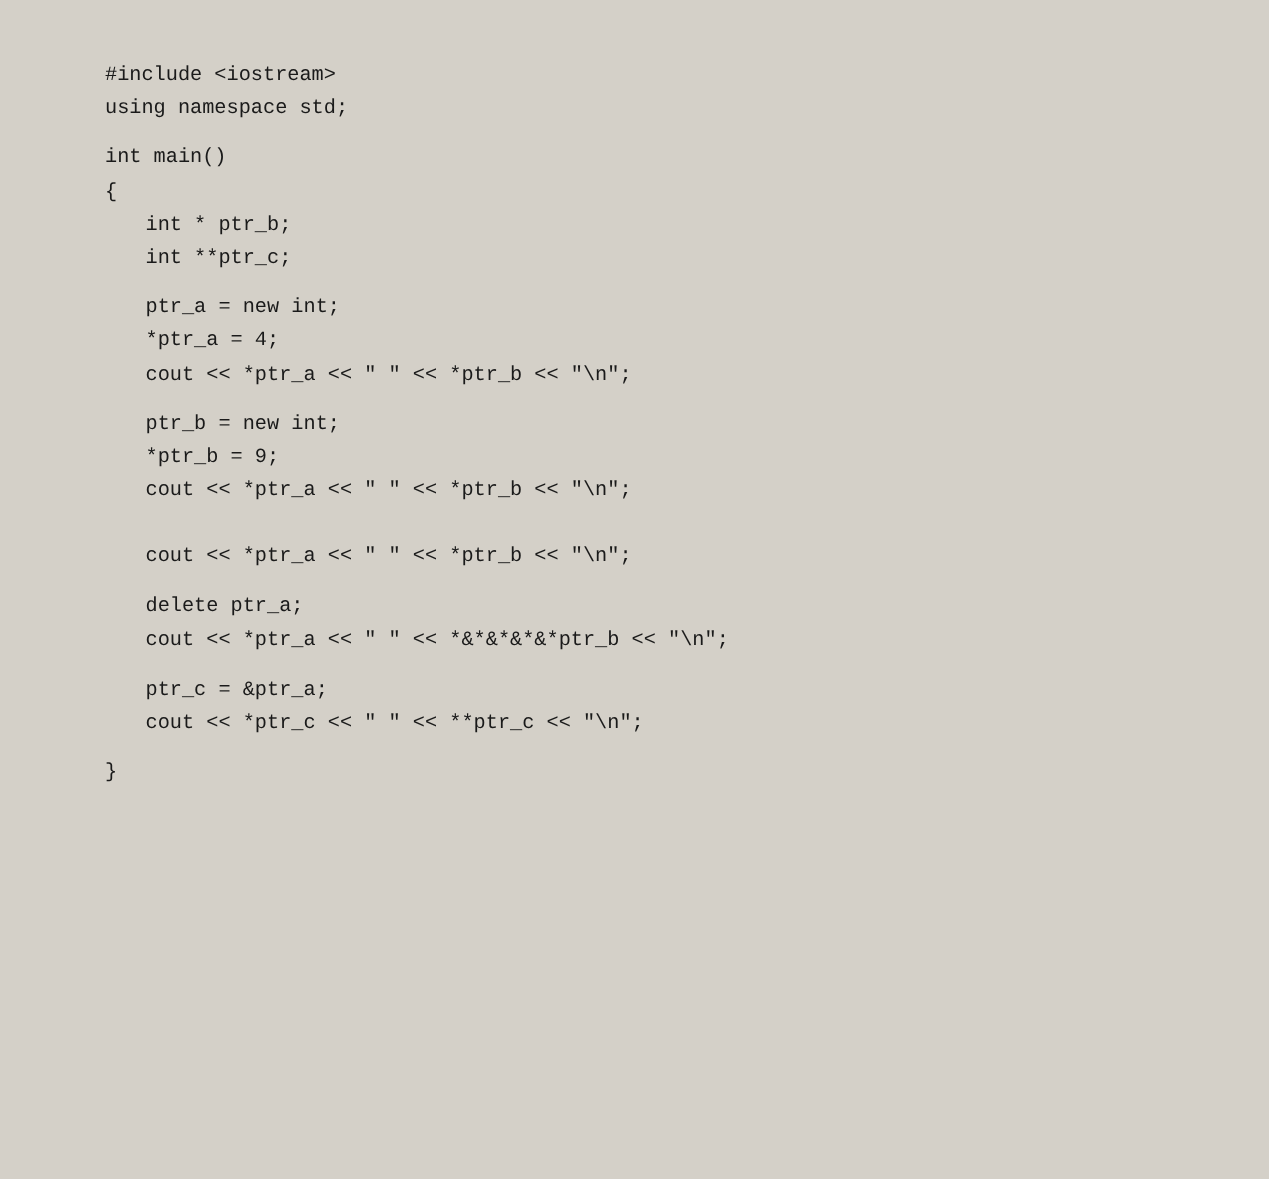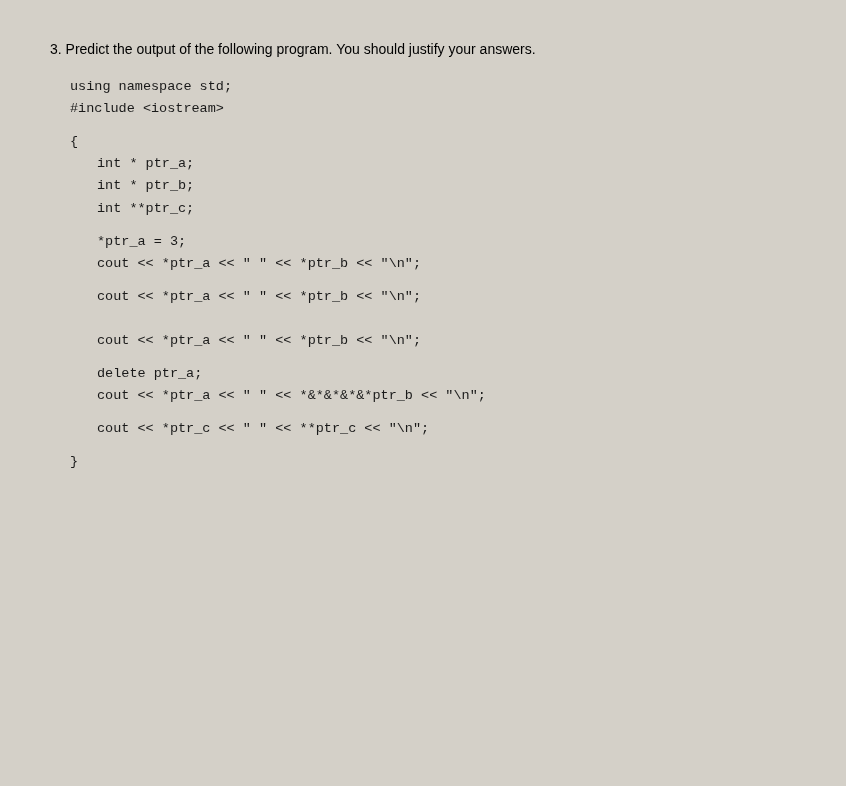--- a/index.html
+++ b/index.html
@@ -49,59 +49,59 @@
     .blank-line {
       display: block;
       height: 0.8em;
     }
   </style>
 </head>
 <body>
 
 <div class="page-container">
 
-  <div class="question-header">
-    <span>3.</span>
-    <span>Predict the output of the following program. You should justify your answers.</span>
-  </div>
 
   <div class="code-block">
 
+    <span class="code-line">#include &lt;iostream&gt;</span>
     <span class="code-line">using namespace std;</span>
-    <span class="code-line">#include &lt;iostream&gt;</span>
     <span class="blank-line"></span>
+    <span class="code-line">int main()</span>
     <span class="code-line">{</span>
 
-    <span class="code-line indent-1">int * ptr_a;</span>
     <span class="code-line indent-1">int * ptr_b;</span>
     <span class="code-line indent-1">int **ptr_c;</span>
 
     <span class="blank-line"></span>
 
-    <span class="code-line indent-1">*ptr_a = 3;</span>
+    <span class="code-line indent-1">ptr_a = new int;</span>
+    <span class="code-line indent-1">*ptr_a = 4;</span>
     <span class="code-line indent-1">cout &lt;&lt; *ptr_a &lt;&lt; " " &lt;&lt; *ptr_b &lt;&lt; "\n";</span>
 
     <span class="blank-line"></span>
 
+    <span class="code-line indent-1">ptr_b = new int;</span>
+    <span class="code-line indent-1">*ptr_b = 9;</span>
     <span class="code-line indent-1">cout &lt;&lt; *ptr_a &lt;&lt; " " &lt;&lt; *ptr_b &lt;&lt; "\n";</span>
 
     <span class="blank-line"></span>
 
 
     <span class="blank-line"></span>
 
     <span class="code-line indent-1">cout &lt;&lt; *ptr_a &lt;&lt; " " &lt;&lt; *ptr_b &lt;&lt; "\n";</span>
 
     <span class="blank-line"></span>
 
     <span class="code-line indent-1">delete ptr_a;</span>
     <span class="code-line indent-1">cout &lt;&lt; *ptr_a &lt;&lt; " " &lt;&lt; *&amp;*&amp;*&amp;*&amp;*ptr_b &lt;&lt; "\n";</span>
 
     <span class="blank-line"></span>
 
+    <span class="code-line indent-1">ptr_c = &amp;ptr_a;</span>
     <span class="code-line indent-1">cout &lt;&lt; *ptr_c &lt;&lt; " " &lt;&lt; **ptr_c &lt;&lt; "\n";</span>
 
     <span class="blank-line"></span>
 
     <span class="code-line">}</span>
 
   </div>
 
 </div>
 

